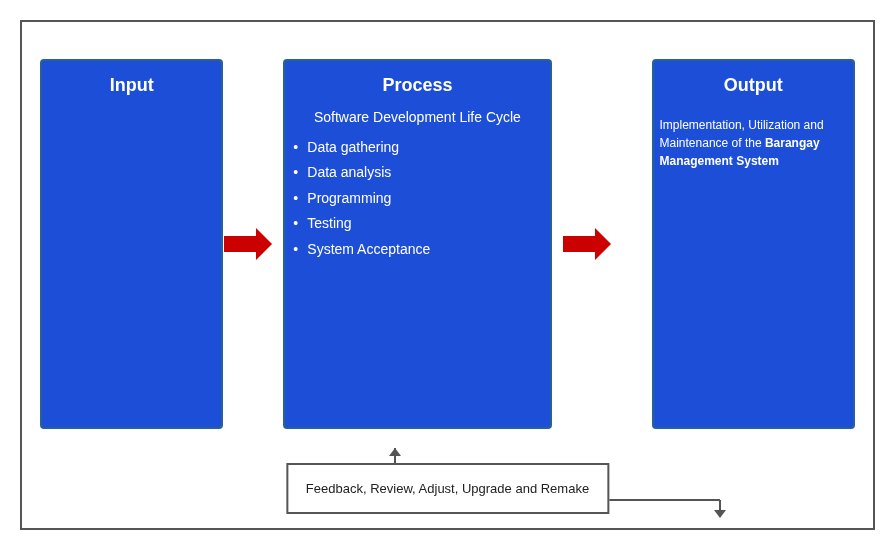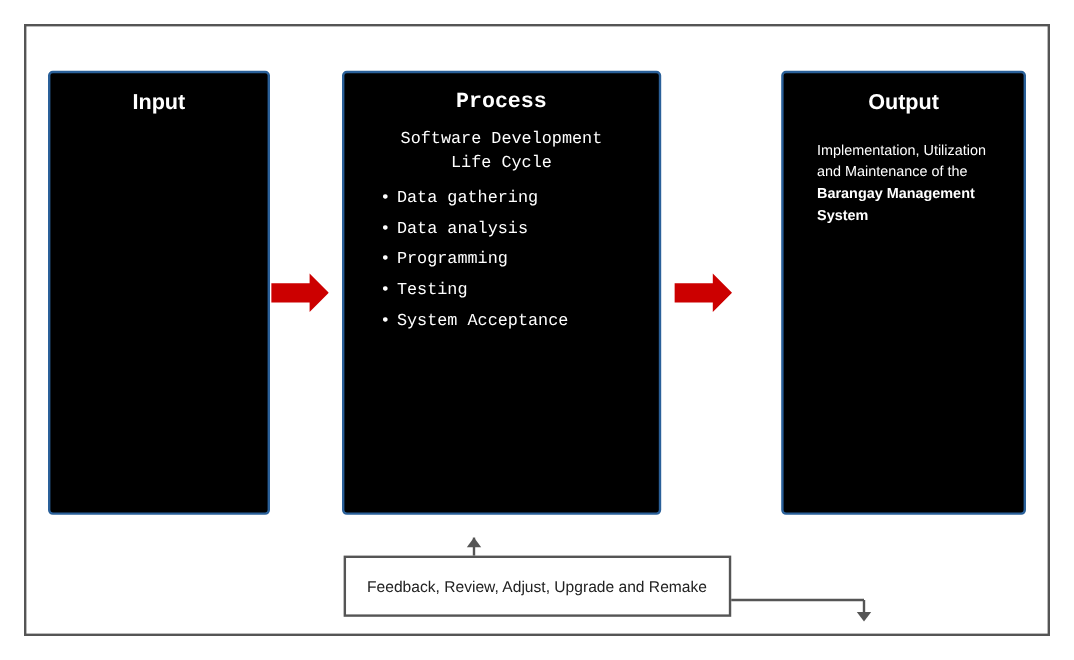--- a/index.html
+++ b/index.html
@@ -27,36 +27,35 @@
     .top-section {
       display: flex;
       flex-direction: row;
       align-items: center;
       justify-content: center;
       gap: 0;
       flex: 1;
     }
 
     .box {
-      background: #000000;
+      background: #1d4ed8;
       border: 2px solid #2a6099;
       border-radius: 4px;
-      padding: 14px 28px;
+      padding: 14px 6px;
       color: #fff;
       min-height: 370px;
     }
 
     .box-input {
       width: 215px;
     }
 
     .box-process {
       width: 316px;
       margin: 12px 10px;
-      font-family: Liberation Mono, monospace;
     }
 
     .box-output {
       width: 239px;
       margin-left: 40px;
     }
 
     .box-title {
       font-weight: bold;
       font-size: 18px;

